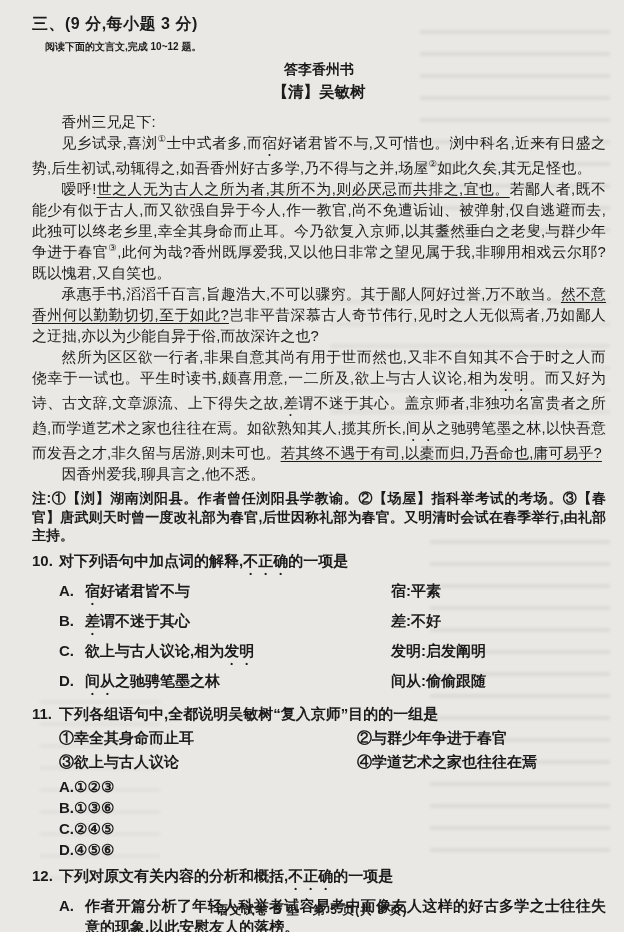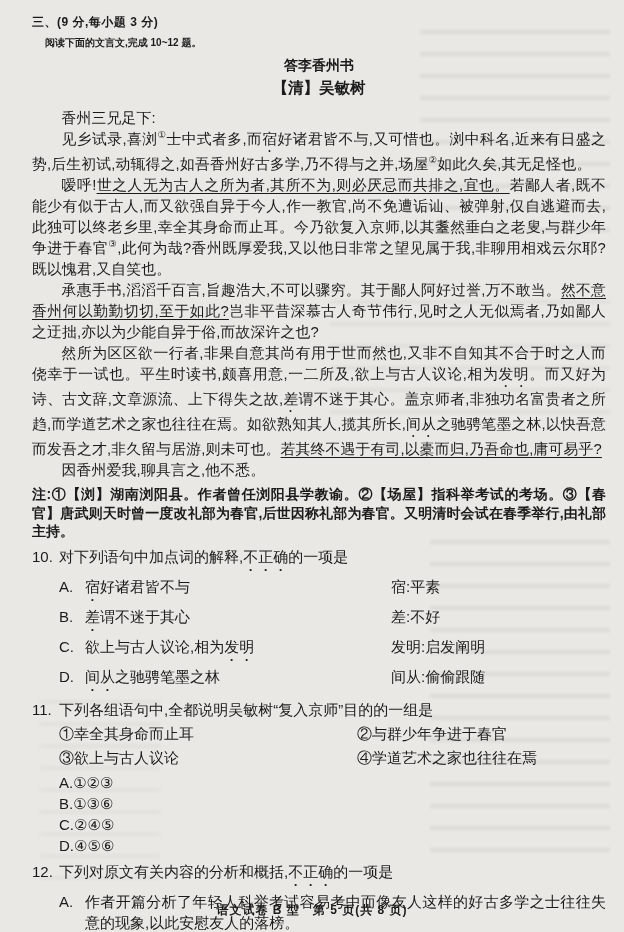--- a/index.html
+++ b/index.html
@@ -18,21 +18,21 @@
   .bleed {
     position:absolute; z-index:1; pointer-events:none;
     opacity:0.07; filter:blur(1.6px);
     background:repeating-linear-gradient(180deg,#333 0 4px, transparent 4px 22px);
   }
   .bleed.b1 { left:420px; top:30px;  width:190px; height:210px; }
   .bleed.b2 { left:330px; top:300px; width:280px; height:120px; opacity:0.05; }
   .bleed.b3 { left:430px; top:540px; width:180px; height:320px; }
   .bleed.b4 { left:40px;  top:700px; width:120px; height:180px; opacity:0.04; }
 
-  .sec-h  { font-size:12px; font-weight:bold; letter-spacing:.5px; }
+  .sec-h  { font-size:16px; font-weight:bold; letter-spacing:.5px; }
   .instr  { font-size:10px; margin-top:5px; font-weight:600;margin-left:13px; }
   .title  { text-align:center; font-size:14px; font-weight:bold; margin-top:7px; }
   .author { text-align:center; font-size:15.5px; font-weight:bold; margin-top:3px; margin-bottom:9px; }
 
   .passage p {
     margin:0; font-size:14.8px; line-height:21px;
     text-align:justify; letter-spacing:.2px;
   }
   .ind { text-indent:2em; }
   .uline {
@@ -47,21 +47,21 @@
     text-emphasis-position:under left;
     font-style:normal;
   }
   .supn { font-size:9.5px; vertical-align:super; line-height:0; }
 
   .notes {
     font-size:14px; line-height:18.5px; margin-top:4px;
     text-align:justify; font-weight:600;
   }
 
-  .q { margin-top:5px; font-size:15px; line-height:21px; font-weight:400; }
+  .q { margin-top:5px; font-size:15px; line-height:21px; font-weight:700; }
   .stem { display:flex; }
   .qnum { flex:none; width:27px; }
   .qbody { flex:1; }
 
   .orow  { display:flex; margin-left:27px; margin-top:2px; }
   .olab  { flex:none; width:26px; }
   .ophr  { flex:none; width:306px; }
   .oglo  { flex:1; }
 
   .grow  { display:flex; margin-left:27px; margin-top:3px; }

